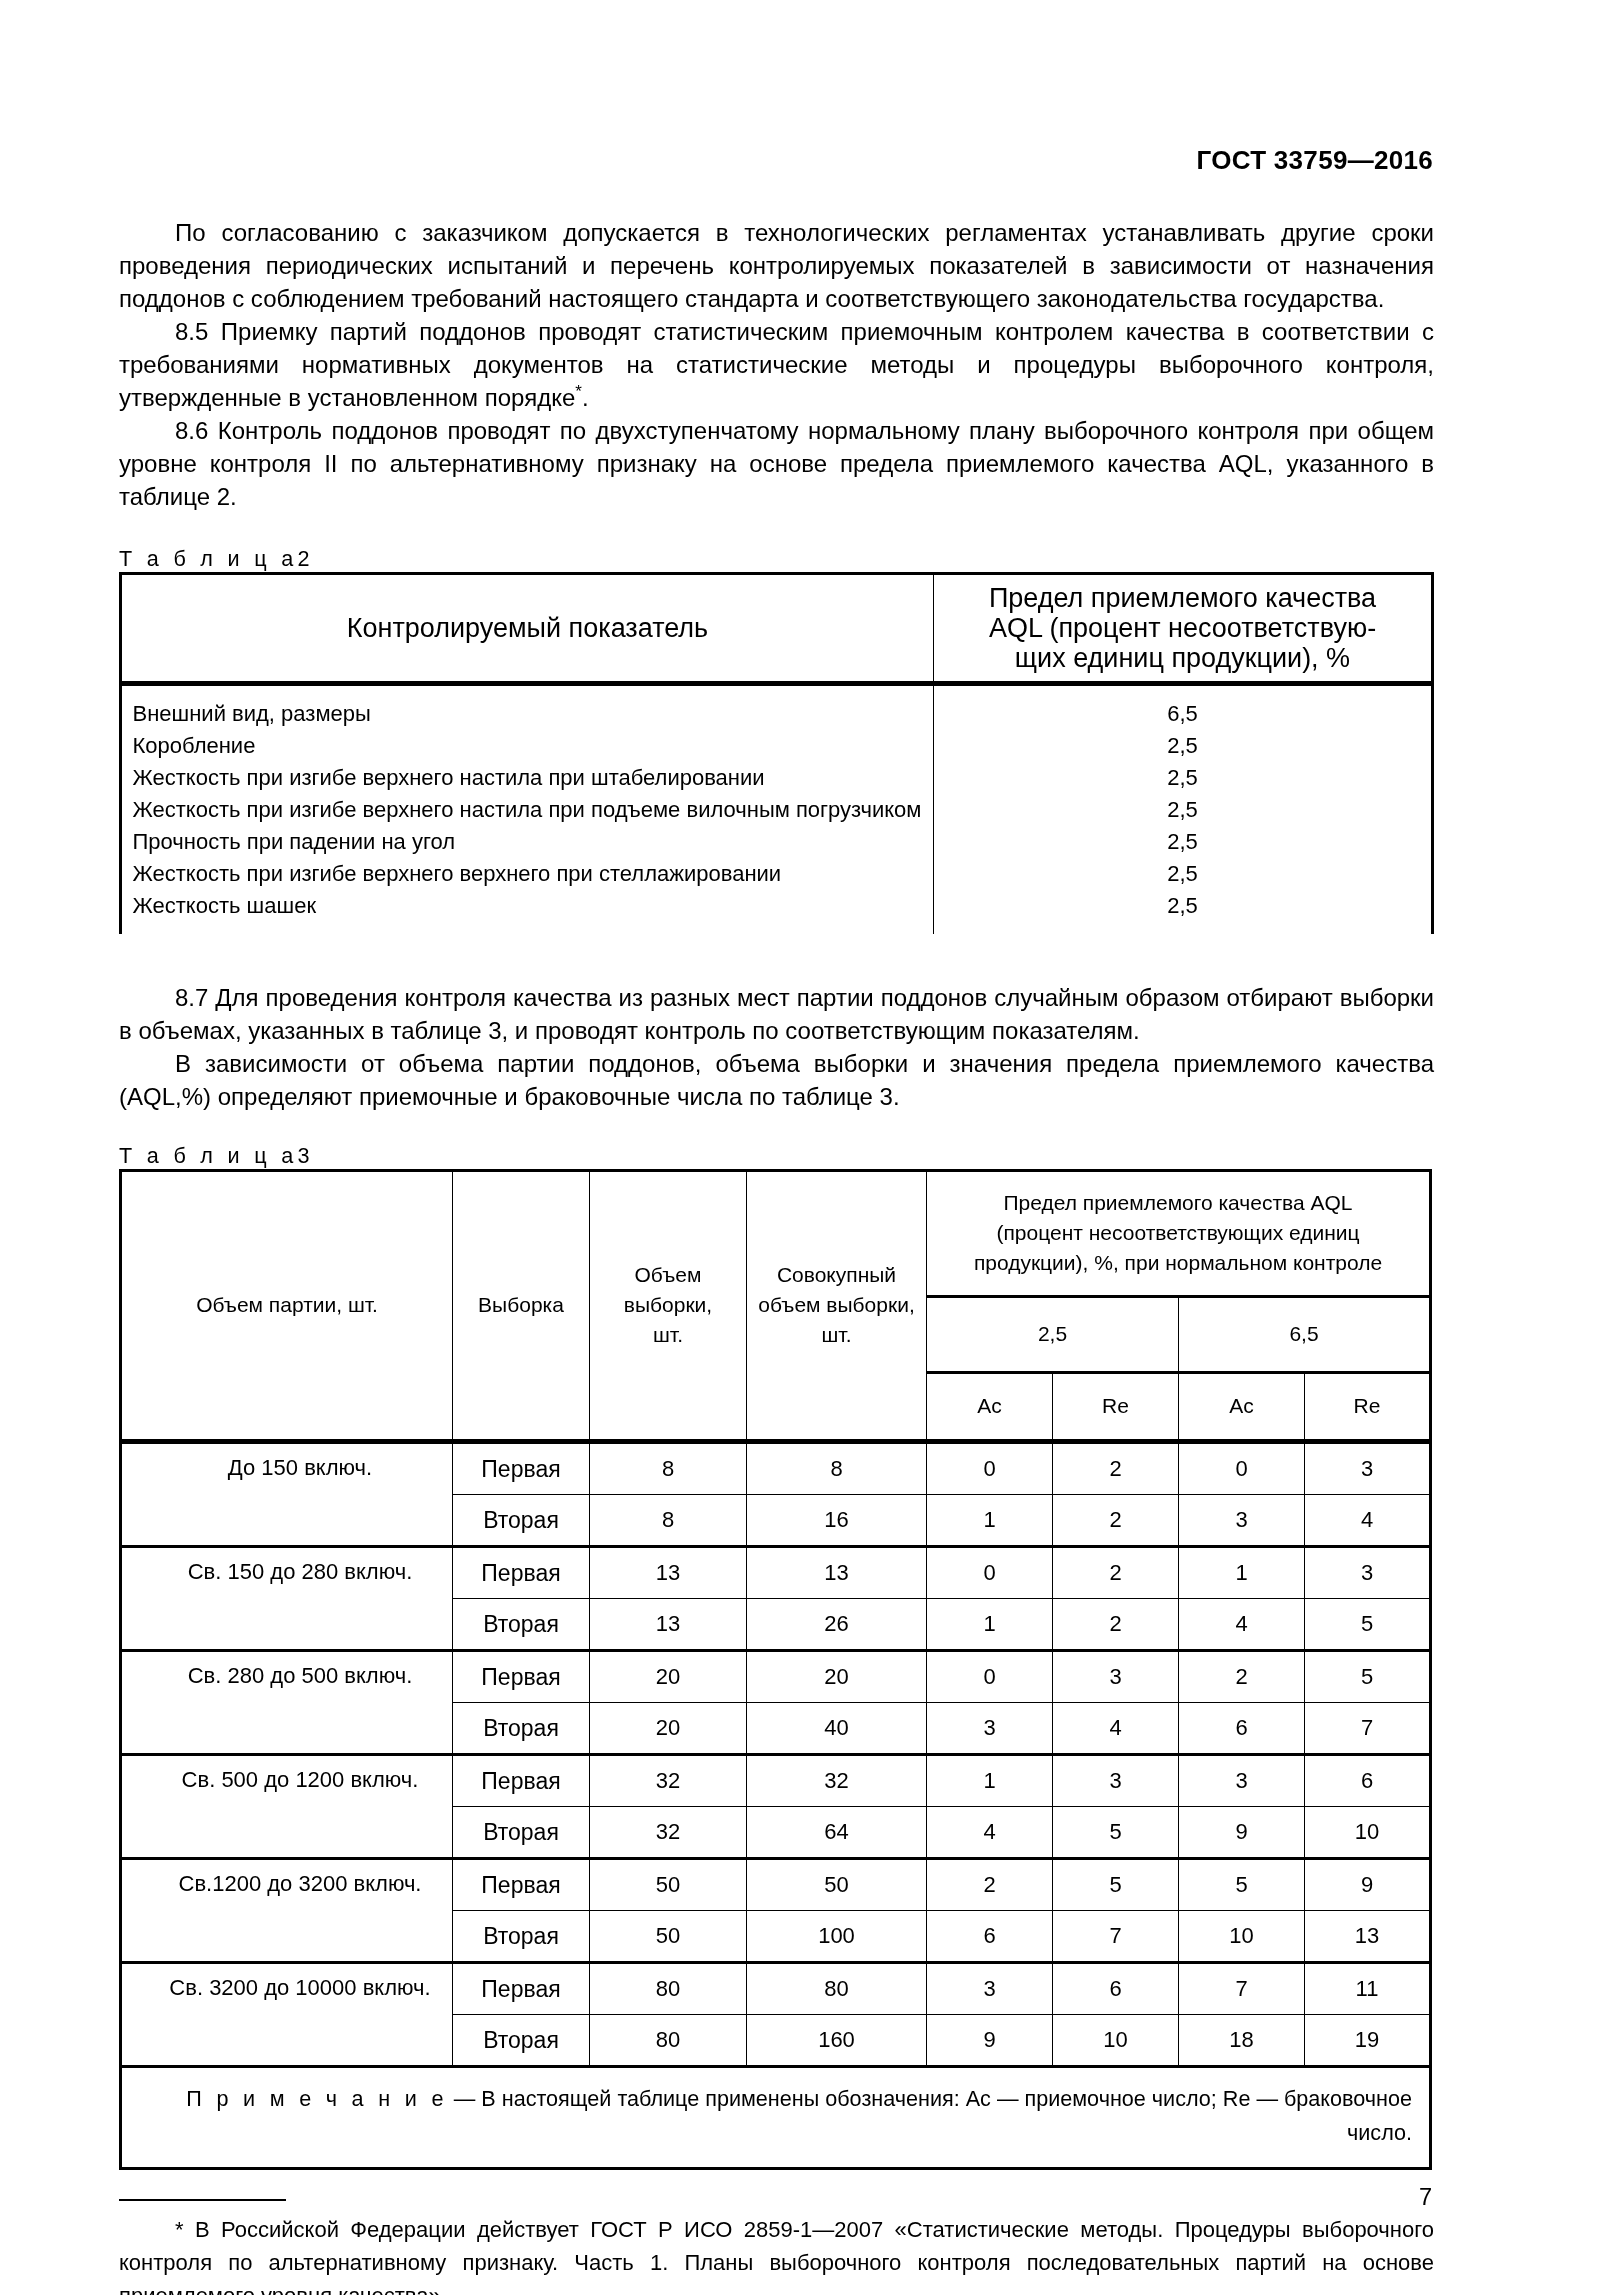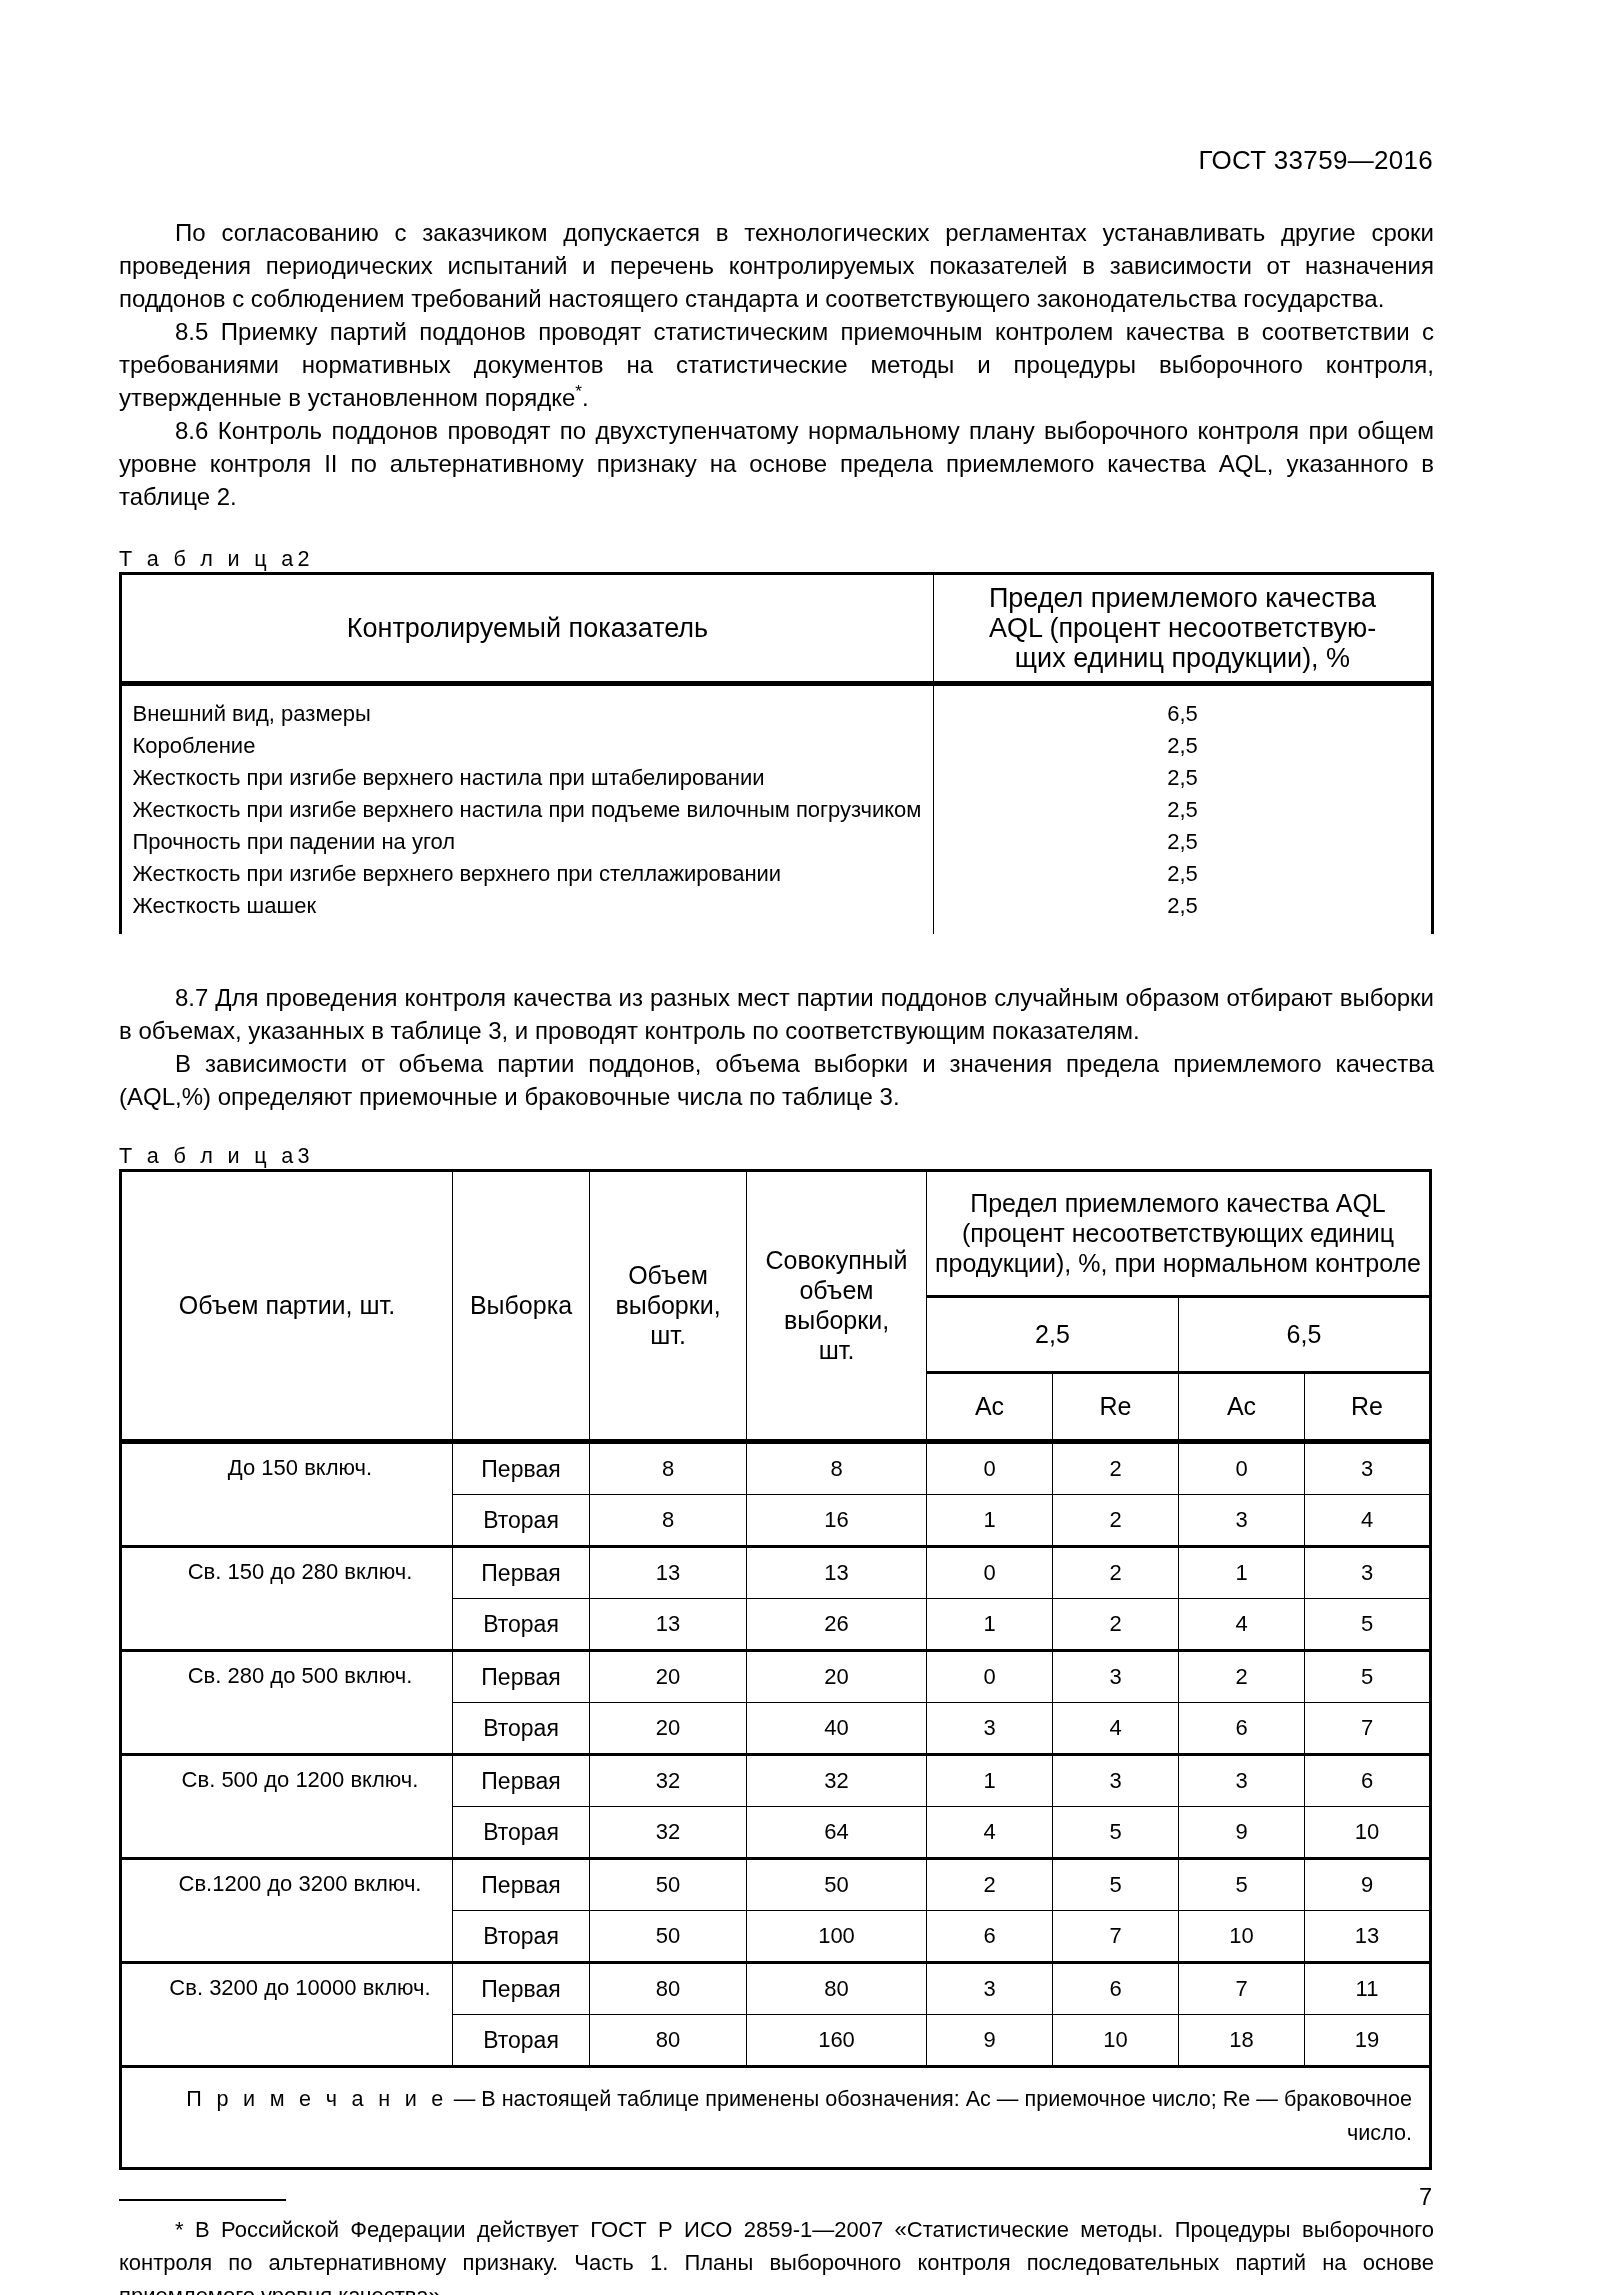--- a/index.html
+++ b/index.html
@@ -20,21 +20,21 @@
   }
 
   
   .doc-header {
     position: absolute;
     top: 145px;
     left: 16px;
     right: 190px;
     text-align: right;
     font-size: 26px;
-    font-weight: normal;
+    font-weight: bold;
     letter-spacing: 0.3px;
   }
 
   
   .content {
     position: absolute;
     top: 216px;
     left: 119px;
     width: 1315px;
   }
@@ -115,21 +115,21 @@
     border-bottom: none;
   }
 
   
   .t3-wrap { margin-top: 30px; }
   table.t3 { width: 1312px; font-size: 21px; }
   table.t3 th {
     text-align: center;
     line-height: 30px;
     padding: 0 6.5px;
-    font-size: 25px;
+    font-size: 21px;
   }
   table.t3 td {
     text-align: center;
     height: 50px;
     line-height: 50px;
     font-size: 22px;
   }
   table.t3 td.lot {
     text-align: center;
     padding-left: 26px;

